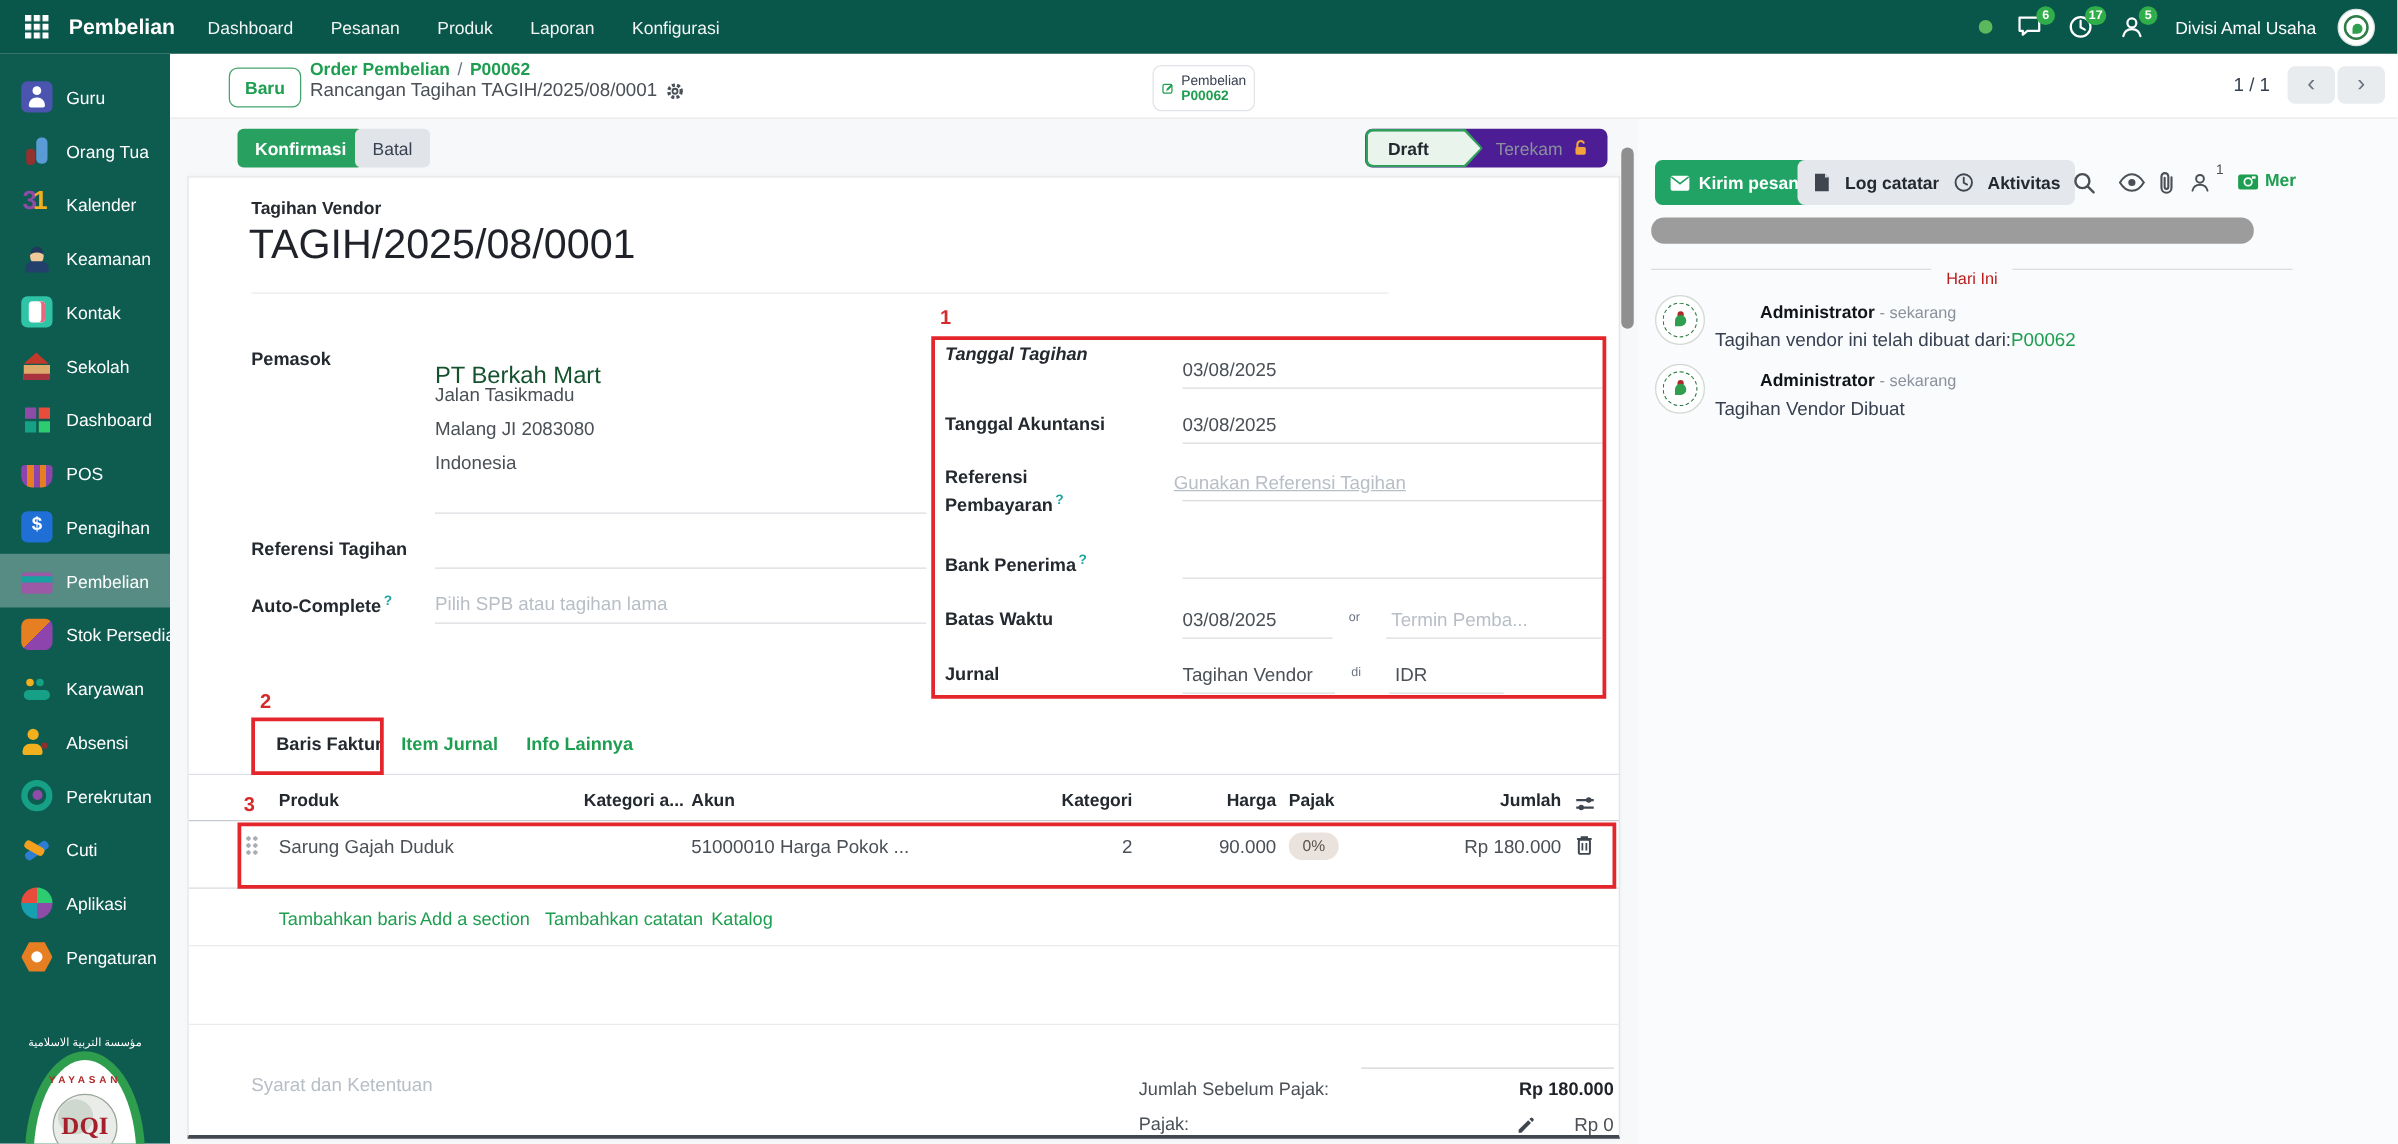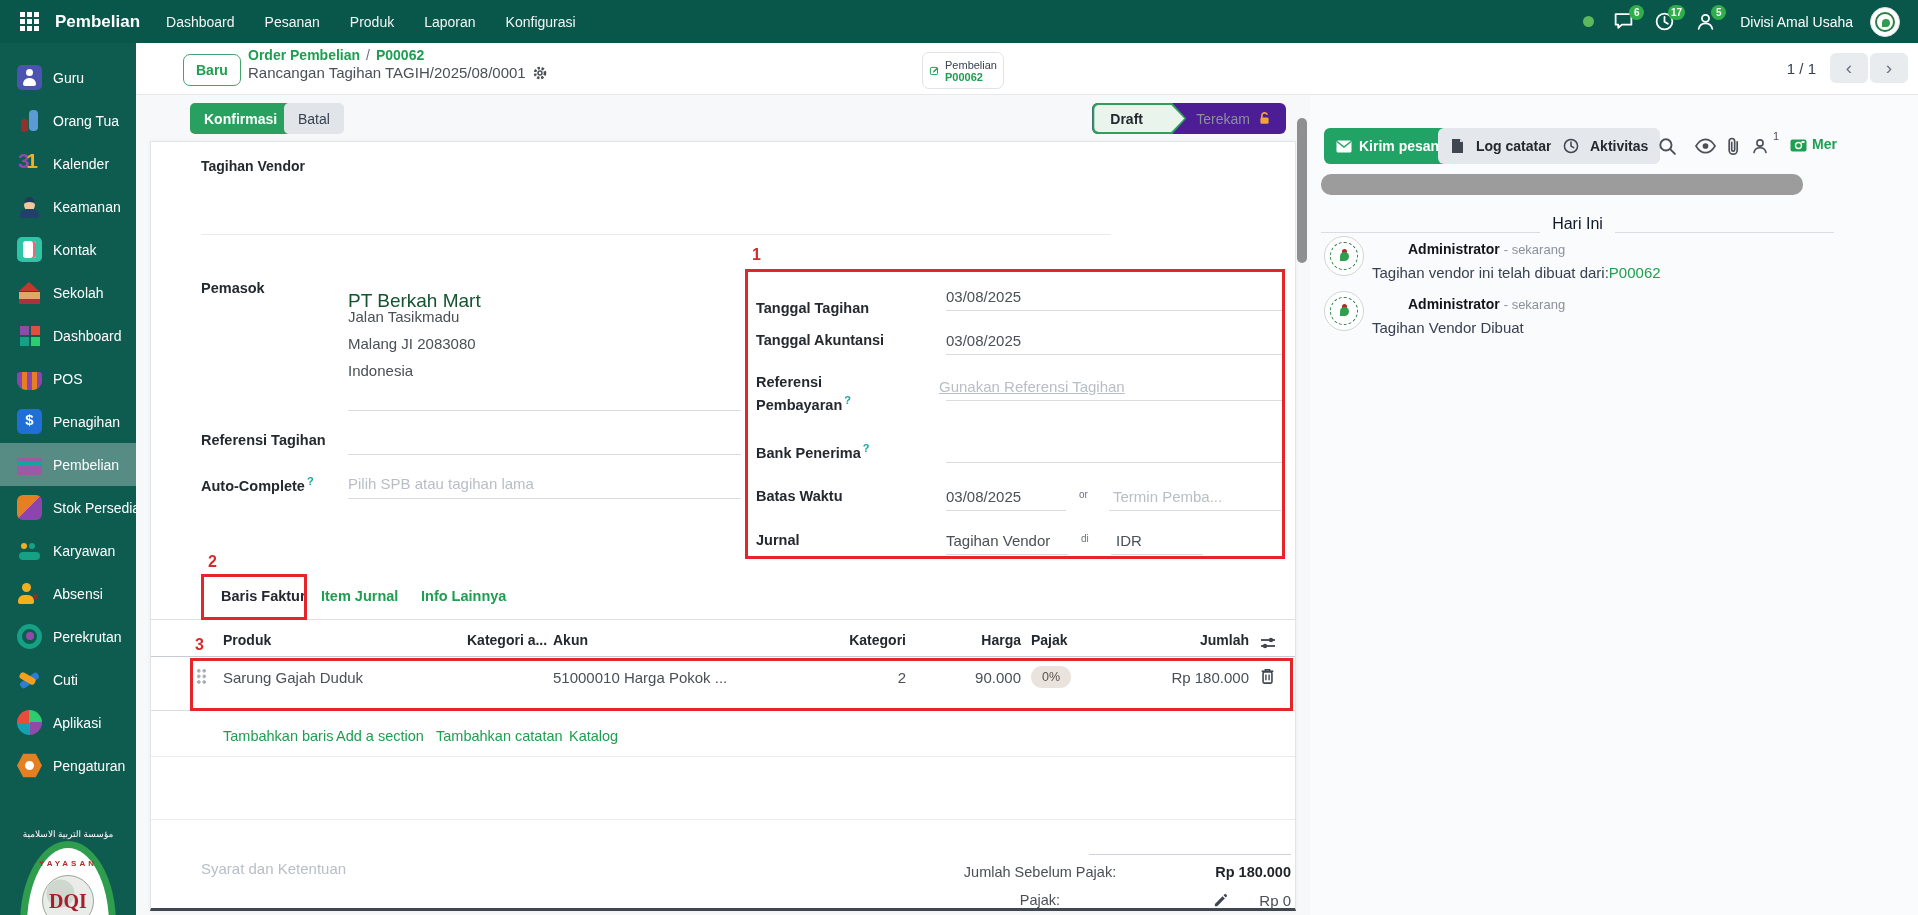--- a/index.html
+++ b/index.html
@@ -121,37 +121,37 @@
   .tab { font-size:14.5px; font-weight:bold; cursor:pointer; }
   .tab-active { color:#24292f; }
   .tab-green { color:#1e9e50; }
 
   
   .th { font-size:14px; font-weight:bold; color:#24292f; }
   .tr-right { text-align:right; }
   .pill { background:#eae2dc; border-radius:11px; height:22px; padding:0 11px; font-size:12.5px; color:#57534e; display:inline-flex; align-items:center; }
   .drag { width:11px; height:17px; background-image:radial-gradient(circle,#a8aeb6 1.6px,transparent 1.9px); background-size:5.5px 5.6px; cursor:grab; }
   .tlink { font-size:14.5px; color:#1e9e50; font-weight:500; cursor:pointer; }
-  .tot-label { font-size:14.5px; color:#4a5056; text-align:center; }
+  .tot-label { font-size:14.5px; color:#4a5056; text-align:left; }
   .tot-val { font-size:14.5px; color:#1f2329; font-weight:bold; text-align:right; }
 
   
   .anno { border:3px solid #e4252b; position:absolute; z-index:15; pointer-events:none; }
   .anno-num { position:absolute; color:#d62b2b; font-weight:bold; font-size:16px; z-index:15; }
 
   
   .chatter { position:absolute; left:1310px; top:95px; width:608px; height:820px; background:#fafbfc; z-index:5; }
   .ch-btn { position:absolute; top:33px; height:36px; border:none; border-radius:6px; font-size:14px; font-weight:bold; display:flex; align-items:center; gap:7px; padding:0 12px; cursor:pointer; font-family:inherit; }
   .ch-send { left:14px; background:#21a366; color:#fff; }
   .ch-flat { background:#e4e7eb; color:#24292f;gap:11px; }
   .ch-tool { position:absolute; top:39px; width:24px; height:24px; display:flex; align-items:center; justify-content:center; color:#4a5056; cursor:pointer; }
   .sup1 { position:absolute; top:-4px; right:-7px; font-size:11px; color:#4a5056; }
   .follow { position:absolute; top:41px; display:flex; align-items:center; gap:5px; color:#1e9e50; font-weight:bold; font-size:14px; cursor:pointer; }
   .skeleton { position:absolute; left:11px; top:79px; width:482px; height:21px; background:#9c9c9c; border-radius:10px; }
-  .day-div { position:absolute; left:11px; top:120px; width:513px; display:flex; align-items:flex-end; gap:12px; color:#0f172a; font-size:16px; }
+  .day-div { position:absolute; left:11px; top:120px; width:513px; display:flex; align-items:flex-start; gap:12px; color:#b91c1c; font-size:13px; }
   .day-div::before,.day-div::after { content:""; flex:1; height:1px; background:#d9dce0; }
   .msg-avatar { position:absolute; width:40px; height:40px; border-radius:50%; background:#fff; border:1px solid #cfd8d2; }
   .msg-avatar::before { content:""; position:absolute; inset:5px; border-radius:50%; border:1.5px dashed #2e7d46; }
   .msg-avatar::after { content:""; position:absolute; left:15px; top:15px; width:9px; height:9px; background:#2f9e4e; border-radius:50% 50% 50% 0; box-shadow:0 -5px 0 -2px #b02a2a; }
   .msg-name { position:absolute; font-size:14px;padding-left:46px; }
   .msg-name b { color:#111418; }
   .msg-time { color:#8a919c; font-size:13px; font-weight:normal; }
   .msg-body { position:absolute; font-size:15px; color:#374151; }
   .msg-body .link { color:#1e9e50; cursor:pointer; }
 
@@ -324,35 +324,36 @@
           <path d="M5.2 7V4.8a2.9 2.9 0 0 1 5.4-1.4" fill="none" stroke="#f2a33c" stroke-width="1.8" stroke-linecap="round"></path>
           <rect x="3.6" y="7" width="8.8" height="6.6" rx="1.4" fill="#f2a33c"></rect>
         </svg>
     </div>
   </div>
 </div>
 <div class="mscroll"></div>
 
 <div class="sheet">
   <div class="abs doc-type">Tagihan Vendor</div>
+  <div class="abs doc-title">TAGIH/2025/08/0001</div>
   <div class="abs hline" style="left:50px; top:92px; width:910px;"></div>
 
   <div class="abs flabel" style="left:50px; top:138px;">Pemasok</div>
   <div class="abs fgreen" style="left:197px; top:138px;">PT Berkah Mart</div>
   <div class="abs fval" style="left:197px; top:166px;">Jalan Tasikmadu</div>
   <div class="abs fval" style="left:197px; top:193px;">Malang JI 2083080</div>
   <div class="abs fval" style="left:197px; top:220px;">Indonesia</div>
   <div class="abs uline" style="left:197px; top:268px; width:393px;"></div>
   <div class="abs flabel" style="left:50px; top:290px;">Referensi Tagihan</div>
   <div class="abs uline" style="left:197px; top:312px; width:393px;"></div>
   <div class="abs flabel" style="left:50px; top:333px;"><span>Auto-Complete</span><span class="help">?</span></div>
   <div class="abs fph" style="left:197px; top:333px;">Pilih SPB atau tagihan lama</div>
   <div class="abs uline" style="left:197px; top:356px; width:393px;"></div>
 
-  <div class="abs flabel" style="left:605px; top:158px;">Tanggal Tagihan</div>
+  <div class="abs flabel" style="left:605px; top:134px;font-style:italic;">Tanggal Tagihan</div>
   <div class="abs fval" style="left:795px; top:146px;">03/08/2025</div>
   <div class="abs uline" style="left:795px; top:168px; width:338px;"></div>
   <div class="abs flabel" style="left:605px; top:190px;">Tanggal Akuntansi</div>
   <div class="abs fval" style="left:795px; top:190px;">03/08/2025</div>
   <div class="abs uline" style="left:795px; top:212px; width:338px;"></div>
   <div class="abs flabel" style="left:605px; top:232px;">Referensi</div>
   <div class="abs flabel" style="left:605px; top:252px;"><span>Pembayaran</span><span class="help">?</span></div>
   <div class="abs fph" style="left:788px; top:236px;text-decoration:underline;">Gunakan Referensi Tagihan</div>
   <div class="abs uline" style="left:795px; top:258px; width:338px;"></div>
   <div class="abs flabel" style="left:605px; top:300px;"><span>Bank Penerima</span><span class="help">?</span></div>

